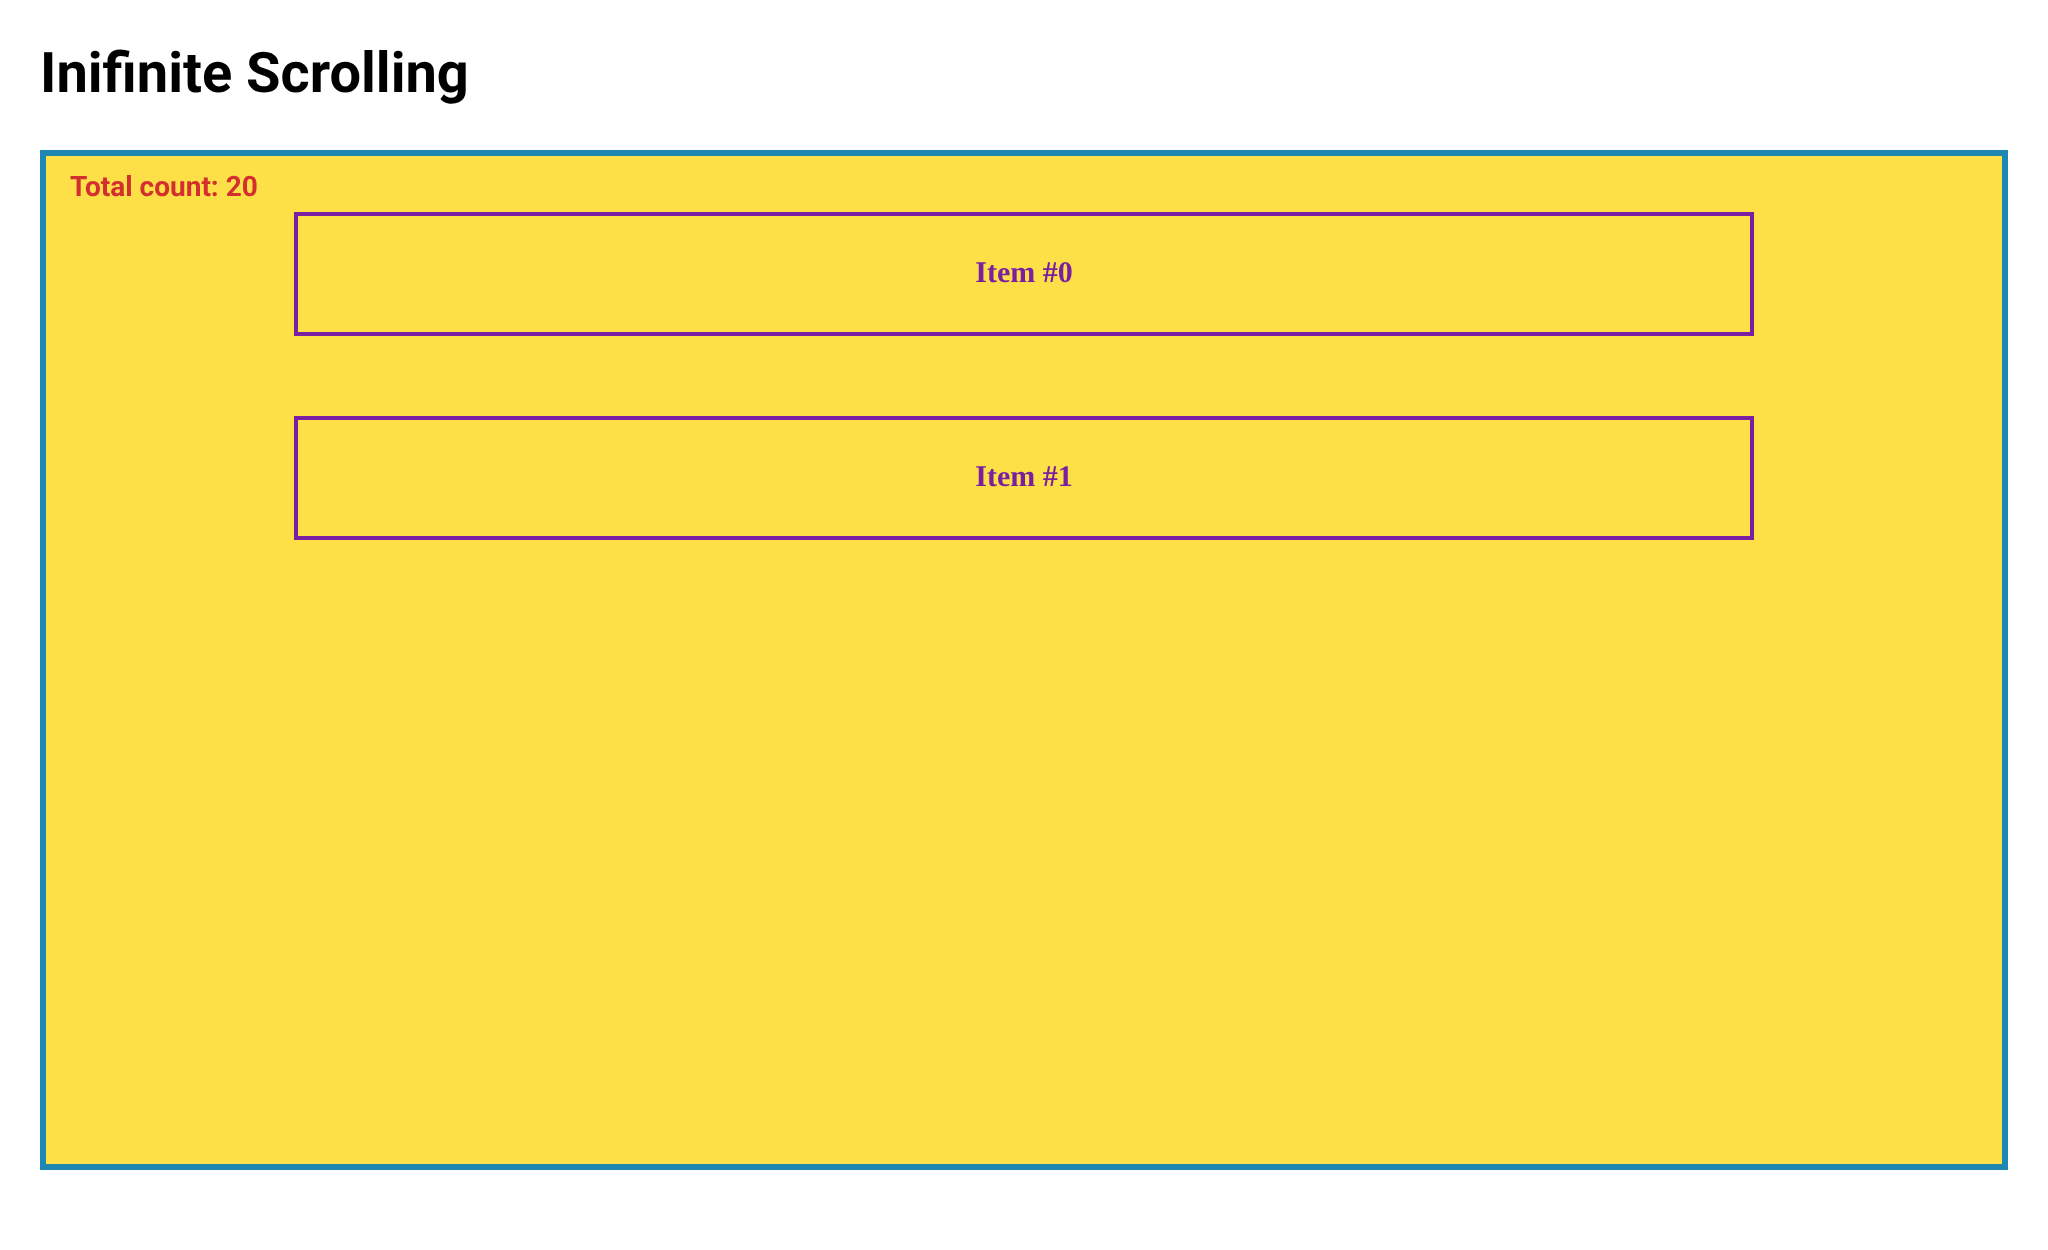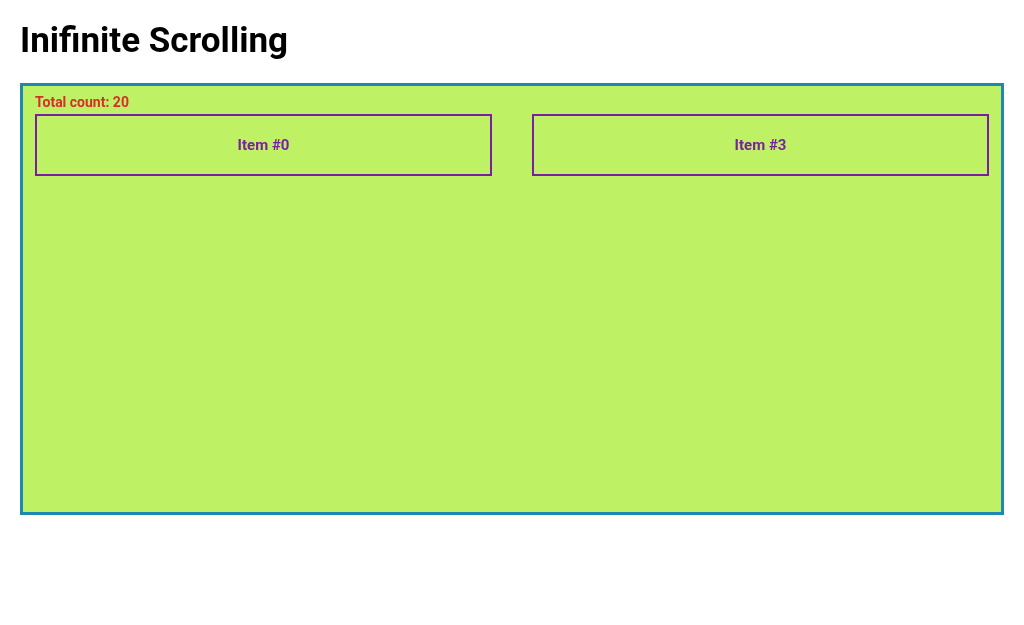--- a/index.html
+++ b/index.html
@@ -6,45 +6,46 @@
       box-sizing: border-box;
       margin: 0;
       padding: 0;
     }
     body {
       font-family: Roboto, "Helvetica Neue", Arial, sans-serif;
       padding: 20px 20px 0 20px;
       background: #ffffff;
     }
     .page-title {
-      font-size: 35px;
+      font-size: 28px;
       font-weight: 700;
       color: #000000;
       margin-bottom: 22px;
     }
     .scroll-container {
       width: 100%;
-      height: 432px;
+      height: 510px;
       border: 3px solid #1e88b3;
-      background: #bef264;
+      background: #fde047;
       overflow-y: scroll;
       padding: 8px 12px 12px 12px;
       margin-top: 16px;
     }
     .total-count {
       color: #d32f2f;
       font-weight: 700;
       font-size: 14px;
       margin-bottom: 4px;
     }
     .items-wrapper {
       display: flex;
-      flex-direction: row;
+      flex-direction: column;
       align-items: center;
       gap: 40px;
+      font-family: Liberation Serif, serif;
     }
     .list-item {
       width: 730px;
       max-width: 78%;
       height: 62px;
       border: 2px solid #7b1fa2;
       display: flex;
       align-items: center;
       justify-content: center;
       color: #7b1fa2;
@@ -73,16 +74,16 @@
 
 <h1 class="page-title">Inifinite Scrolling</h1>
 
 <div class="scroll-container">
 
   <div class="total-count">Total count: 20</div>
 
   <div class="items-wrapper">
 
   <div class="list-item">Item #0</div>
-      <div class="list-item">Item #3</div>
+      <div class="list-item">Item #1</div>
     </div>
 
 </div>
 
 </body></html>

